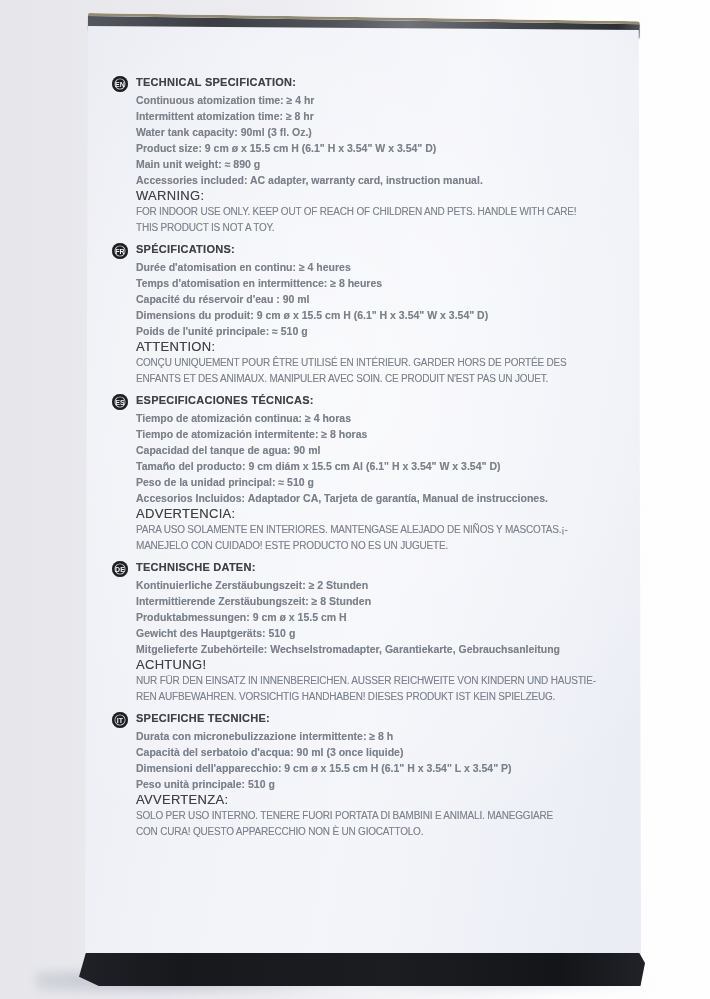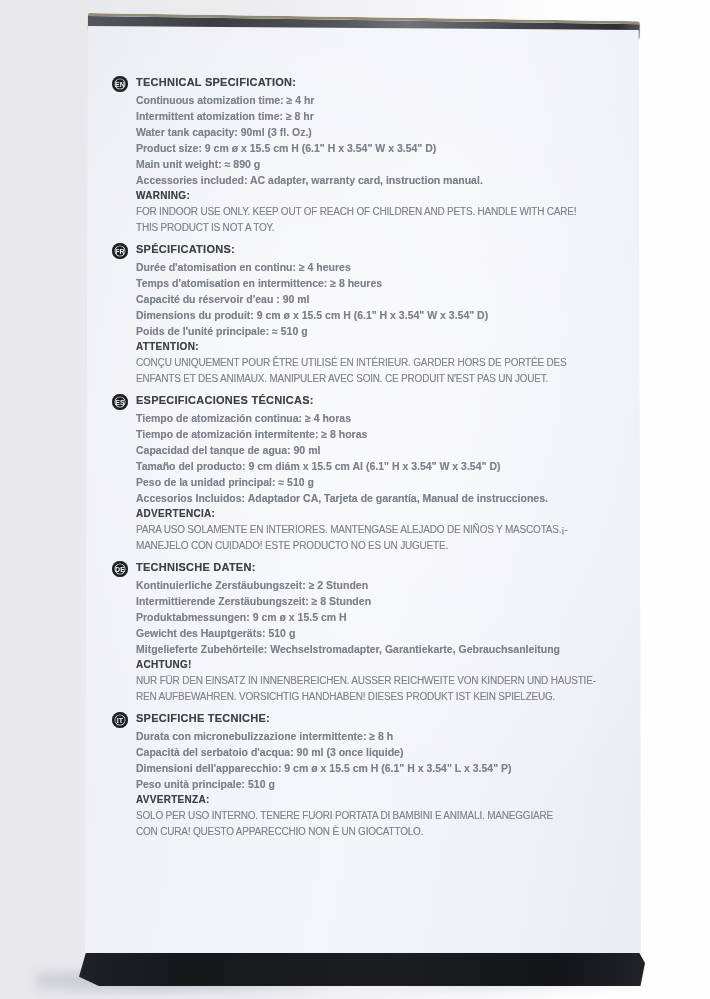--- a/index.html
+++ b/index.html
@@ -52,21 +52,21 @@
     color:#3e4146;font-size:11px;font-weight:bold;letter-spacing:.25px;
     text-shadow:0 0 .5px rgba(62,65,70,.5);white-space:nowrap;
   }
   .sec-lines{margin-left:24px;}
   .line{
     color:#7b818b;font-size:10.5px;line-height:16px;white-space:nowrap;
     text-shadow:0 0 .6px rgba(123,129,139,.45);
     font-weight:bold;
   }
   .warn-label{
-    color:#3e4146;font-size:10px;font-weight:bold;line-height:16px;
+    color:#3e4146;font-size:13px;font-weight:normal;line-height:16px;
     letter-spacing:.3px;text-shadow:0 0 .5px rgba(62,65,70,.5);
   }
   .warn-line{
     color:#7e838d;font-size:10px;line-height:16px;letter-spacing:-.2px;
     white-space:nowrap;text-shadow:0 0 .6px rgba(126,131,141,.45);
   }
 </style>
 </head>
 <body>
 

